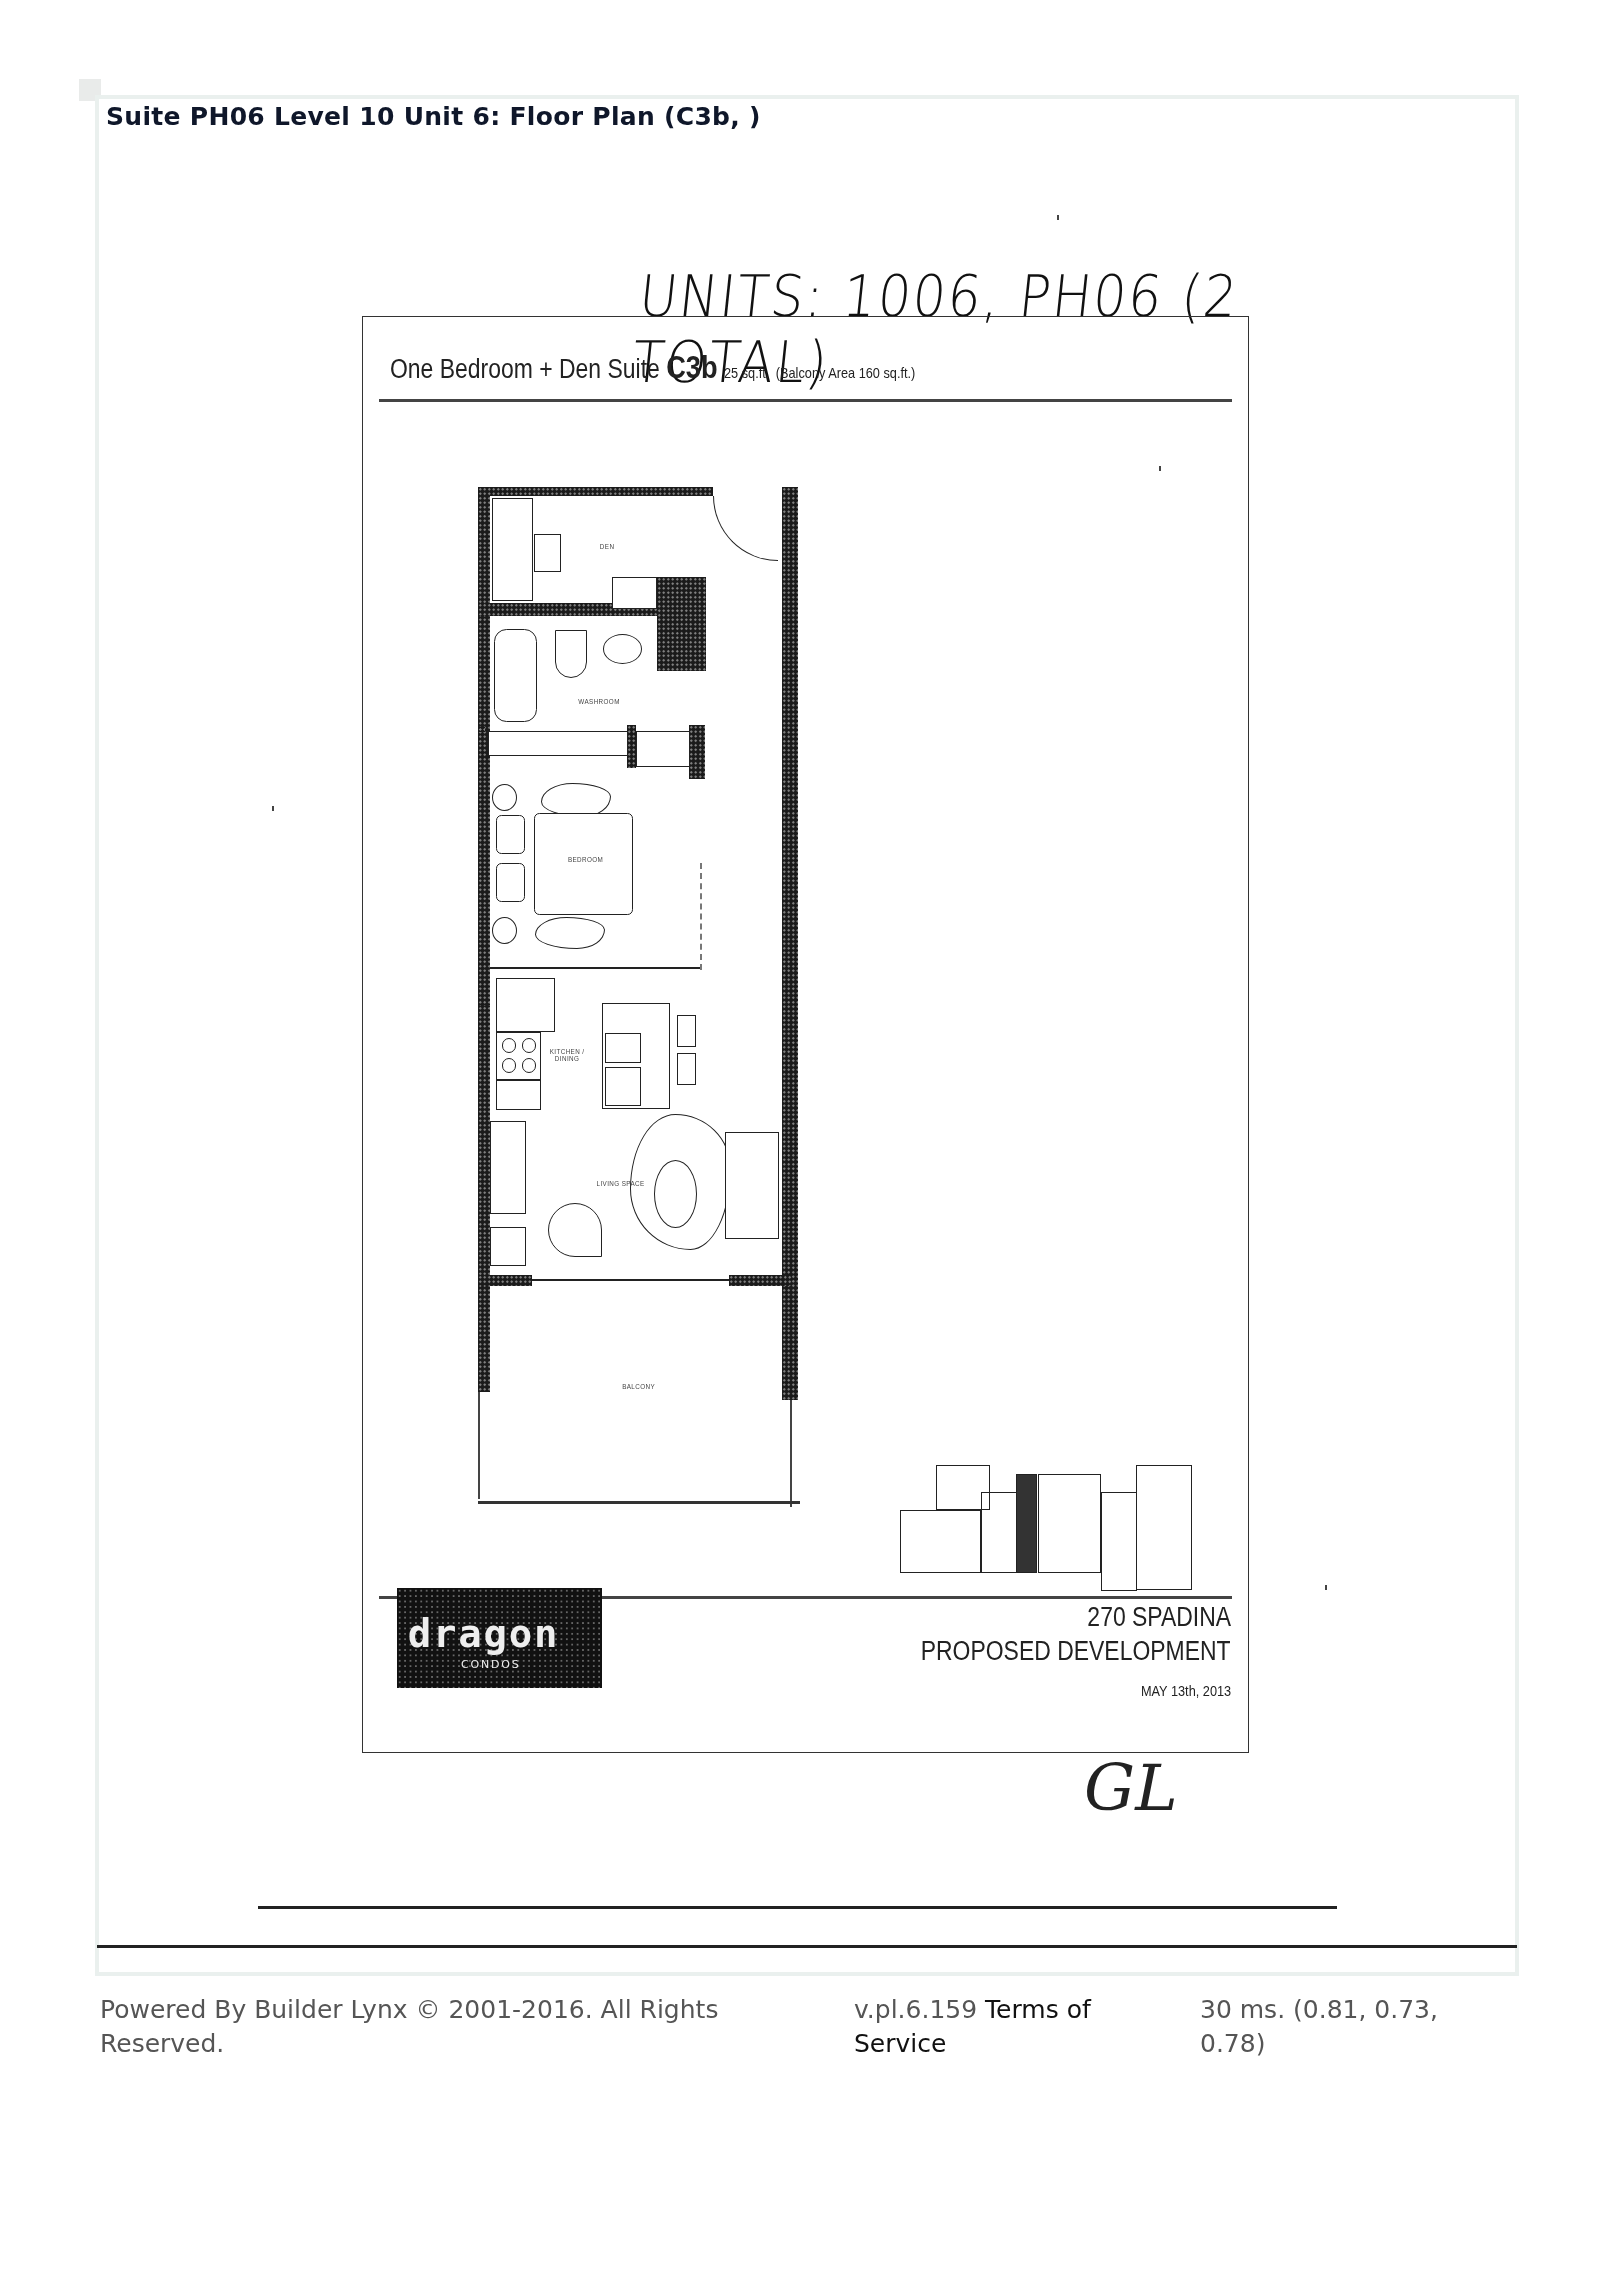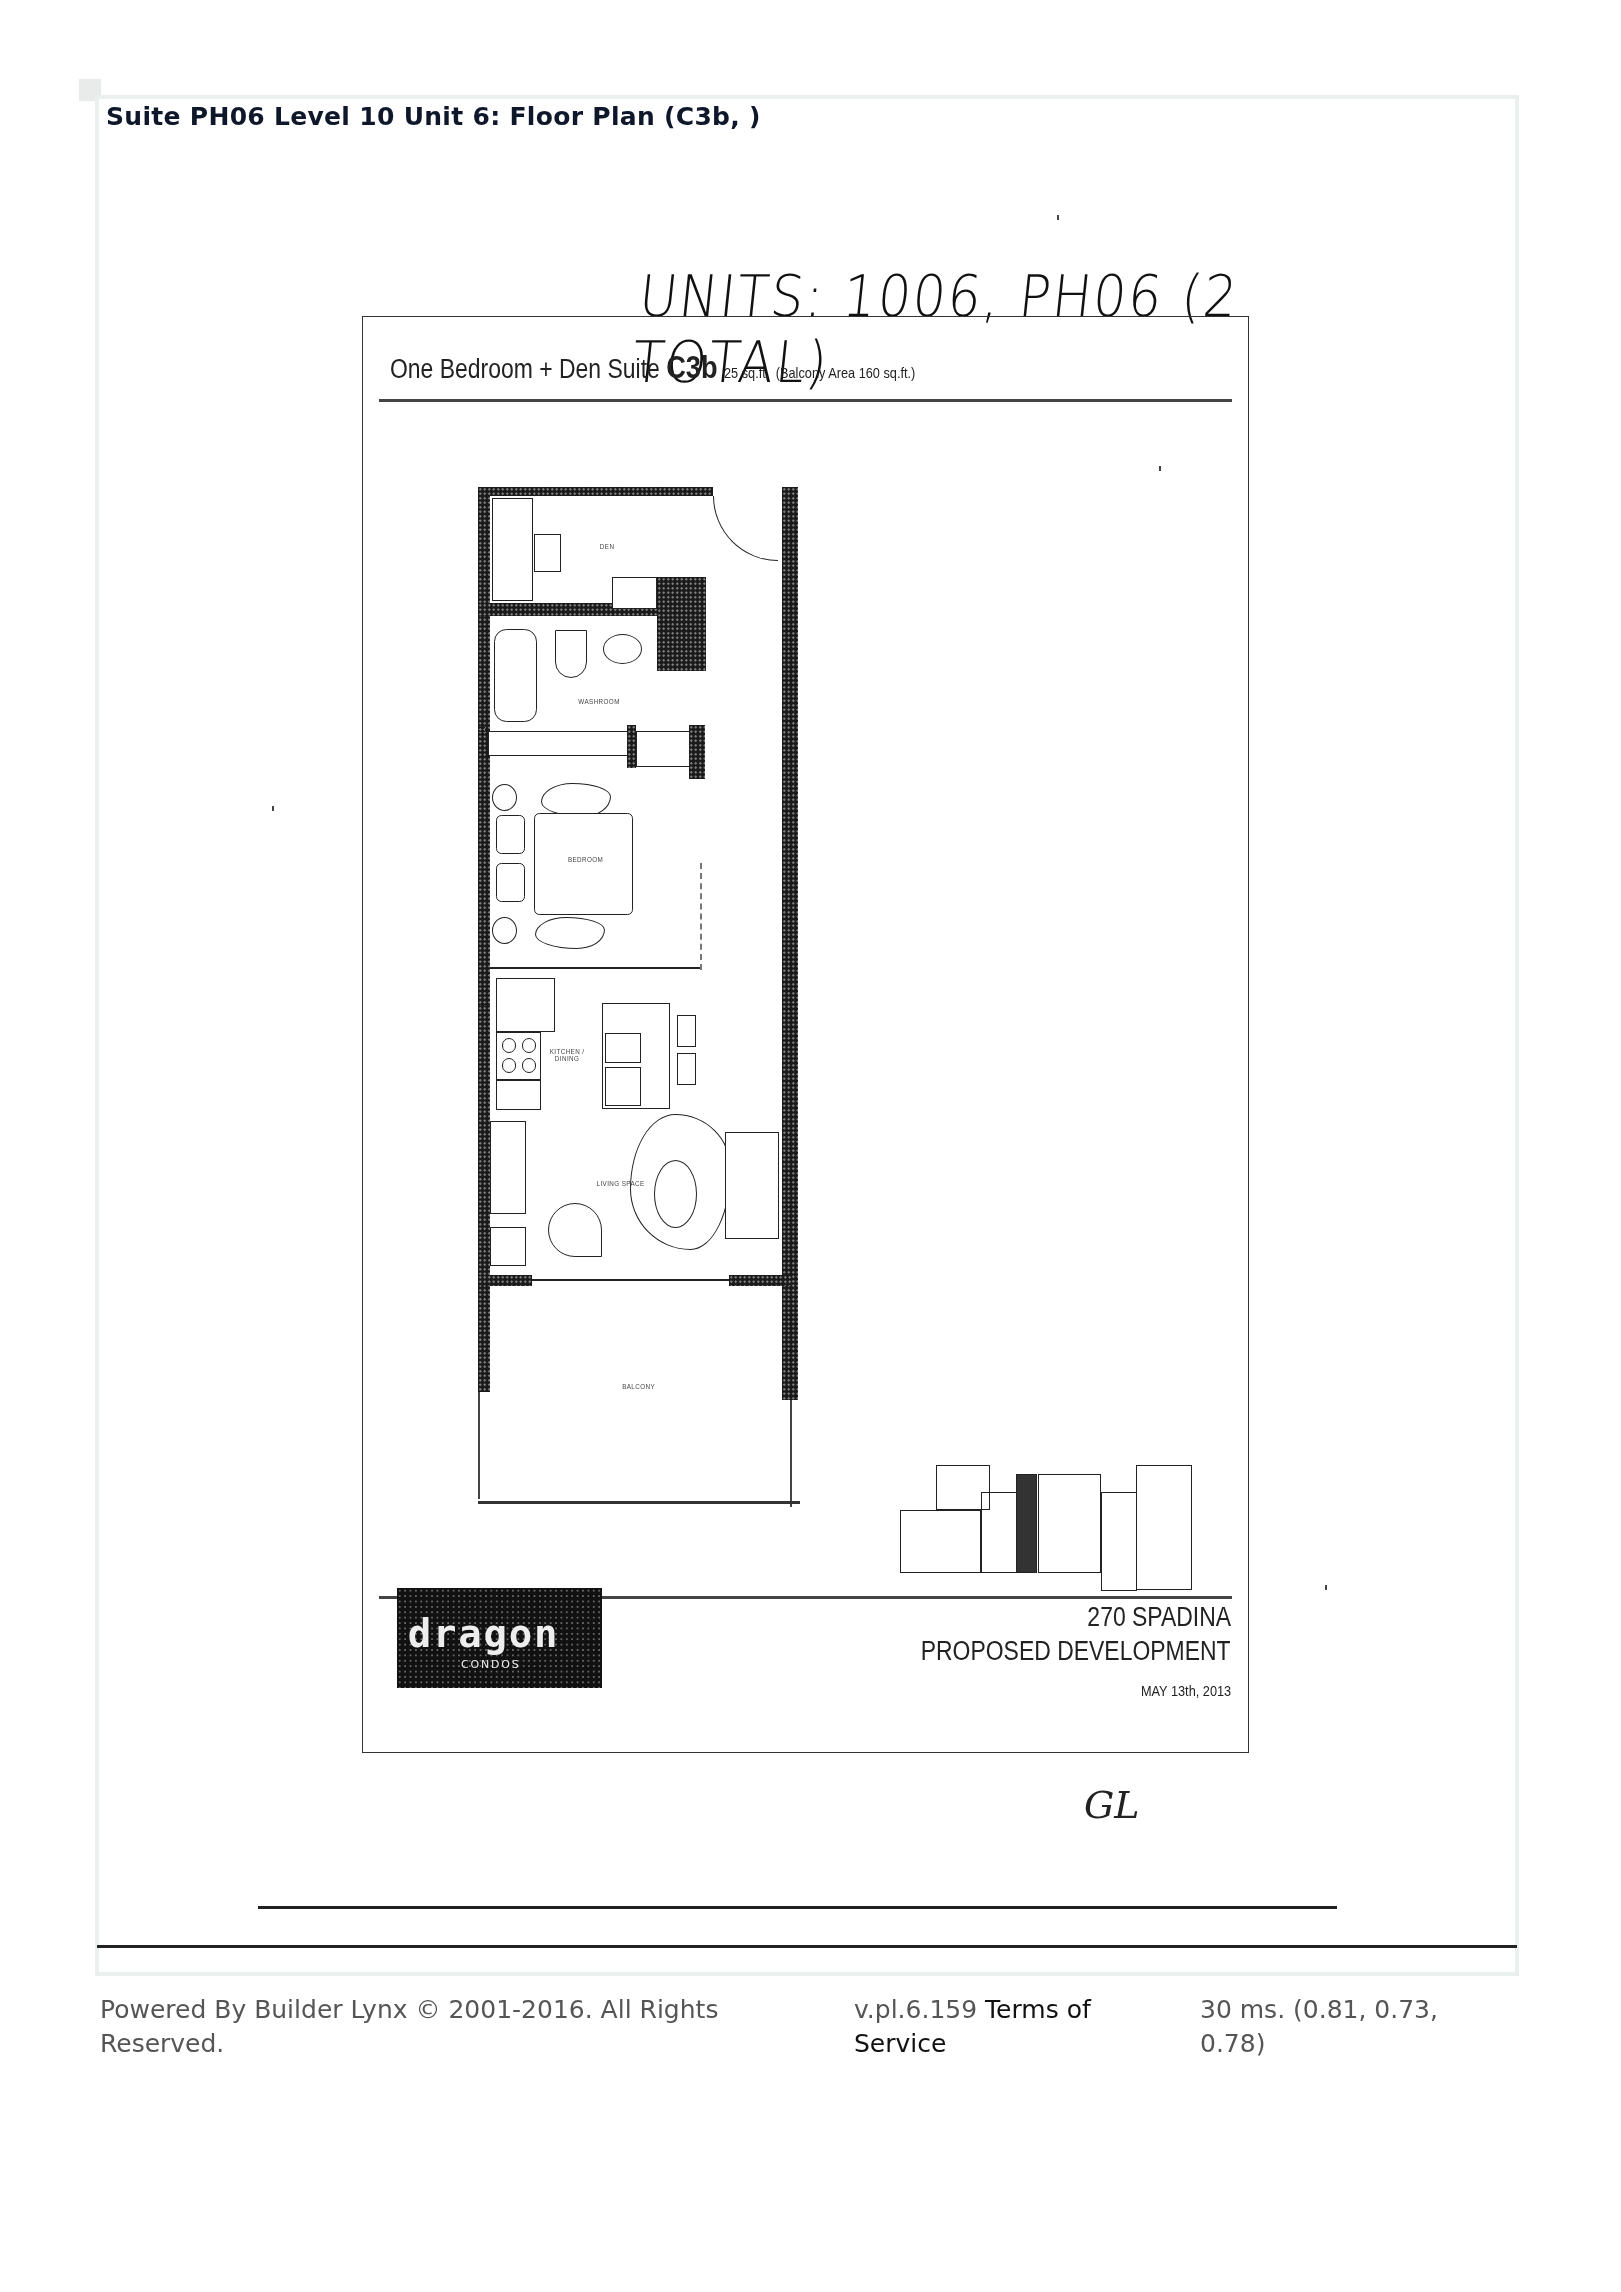--- a/index.html
+++ b/index.html
@@ -27,21 +27,21 @@
     .burner { position: absolute; width: 12.5px; height: 12.5px; border: 1.8px solid #222; border-radius: 50%; }
     .rug { position: absolute; border: 1.8px solid #222; border-radius: 45% 55% 40% 60% / 55% 40% 60% 45%; }
 
     .keyplan { position: absolute; left: 528px; top: 1139px; width: 322px; height: 134px; }
     .kp { position: absolute; border: 1.8px solid #222; box-sizing: border-box; }
     .logo-box { position: absolute; left: 39px; top: 1319px; width: 205px; height: 100px; background: #111; background-image: radial-gradient(#666 0.9px, transparent 1.4px); background-size: 5.4px 5.4px; text-decoration: underline; }
     .logo-word { position: absolute; left: 10.7px; top: 23px; font-family: "DejaVu Sans Mono", monospace; font-size: 39px; color: #eee; font-weight: bold; letter-spacing: 1.8px; }
     .logo-sub { position: absolute; left: 64px; top: 70px; font-family: "DejaVu Sans", sans-serif; font-size: 11px; color: #eee; letter-spacing: 1.8px; }
     .tb-right { position: absolute; right: 23px; text-align: right; font-family: "Liberation Sans", sans-serif; color: #222; transform: scaleX(0.85); transform-origin: right center; white-space: nowrap; }
 
-    .signature { position: absolute; left: 1084px; top: 1751px; font-size: 38px; color: #222; font-family: "DejaVu Serif", serif; font-style: italic; margin-top: 32px; }
+    .signature { position: absolute; left: 1084px; top: 1751px; font-size: 64px; color: #222; font-family: "DejaVu Serif", serif; font-style: italic; }
     .bottom-rule-1 { position: absolute; left: 258px; top: 1906px; width: 1079px; height: 2.7px; background: #222; }
     .bottom-rule-2 { position: absolute; left: 97px; top: 1945px; width: 1420px; height: 2.7px; background: #222; }
 
     .footer { position: absolute; top: 1993px; font-size: 25px; color: #555; line-height: 34px; font-family: "DejaVu Sans", sans-serif; }
     .footer a { color: #111; text-decoration: none; }
     .speck { position: absolute; width: 1.8px; height: 5.4px; background: #444; }
   </style>
 </head>
 <body>
 

